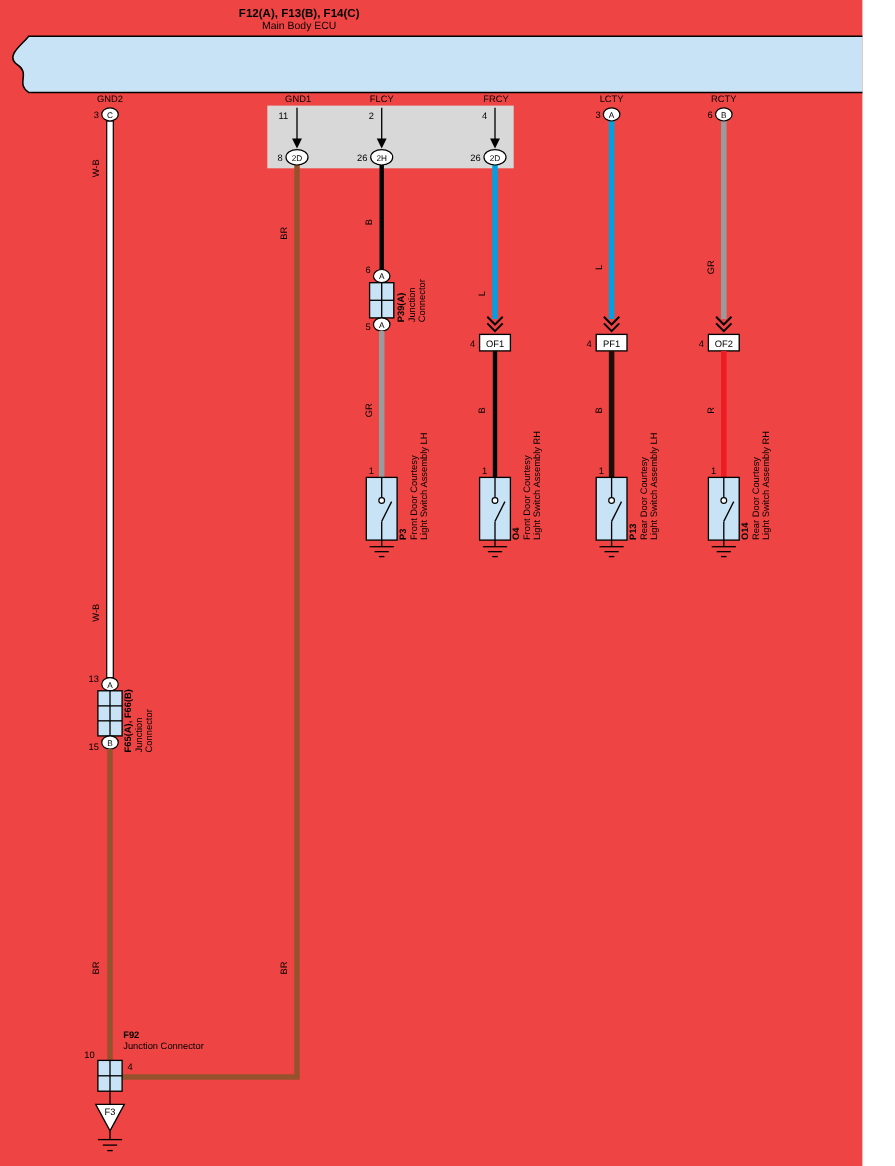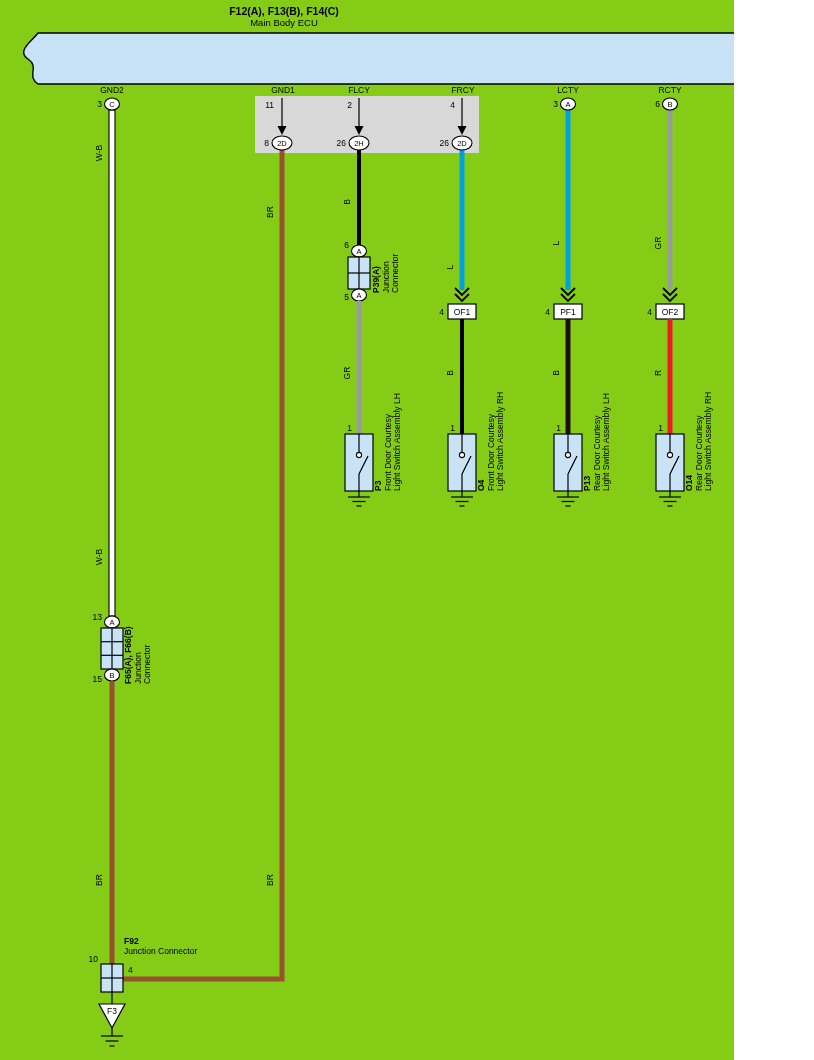--- a/index.html
+++ b/index.html
@@ -1,16 +1,16 @@
 <!DOCTYPE html>
 <html><head>
 <meta charset="utf-8">
 <style>
   html,body { margin:0; padding:0; background:#ffffff; }
-  .stage { position:relative; width:722px; height:1060px; background:#84cc16; overflow:hidden;padding-left:12px; }
+  .stage { position:relative; width:784px; height:1060px; background:#ef4444; overflow:hidden; }
   svg text { font-family:"Liberation Sans", sans-serif; fill:#000; }
   .t7  { font-size:7.5px; }
   .t8  { font-size:8.5px; }
   .t9  { font-size:9.5px; }
   .t10 { font-size:10.5px; }
   .bold { font-weight:bold; }
   .mid { text-anchor:middle; }
   .end { text-anchor:end; }
   .thin { stroke:#000; stroke-width:1.2; fill:none; }
   .term { fill:#fff; stroke:#000; stroke-width:1.1; }

